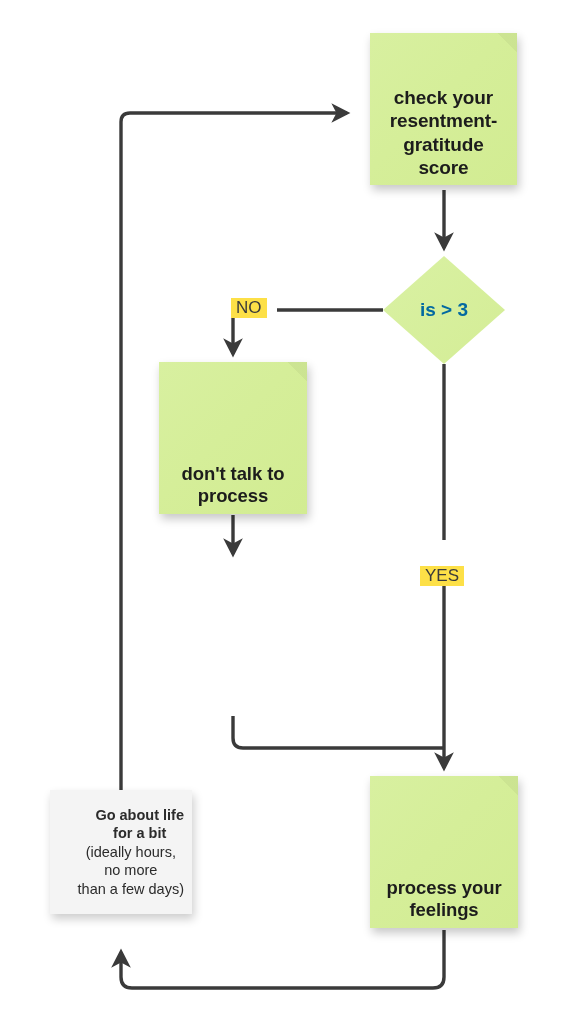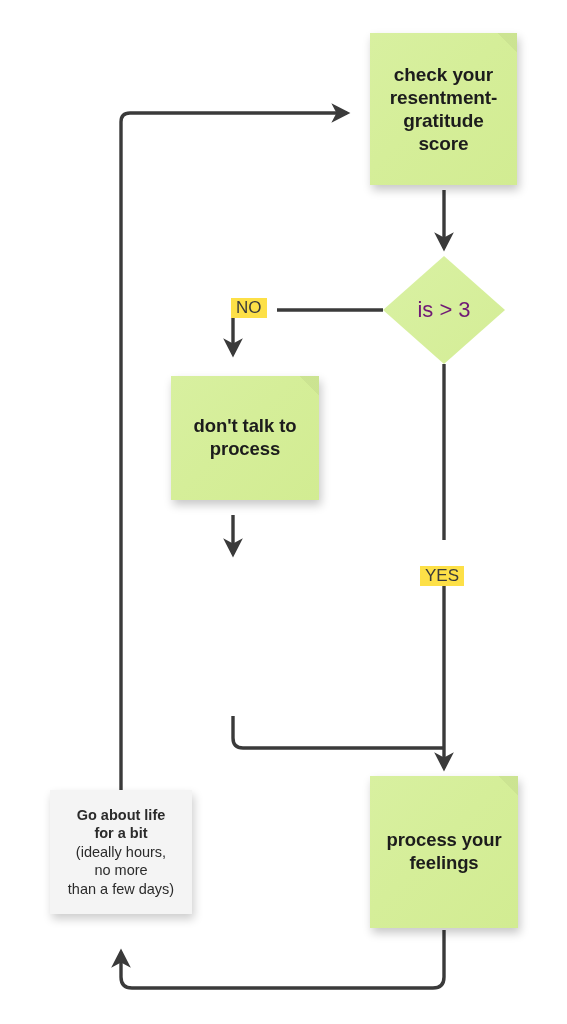--- a/index.html
+++ b/index.html
@@ -23,21 +23,21 @@
     top: 0;
     width: 567px;
     height: 1024px;
   }
 
   
   .node {
     position: absolute;
     box-sizing: border-box;
     display: flex;
-    align-items: center;
+    align-items: flex-end;
     justify-content: center;
     text-align: center;
     z-index: 3;
   }
   .sticky {
     background:
       linear-gradient(225deg, rgba(0,0,0,0.045) 0 14px, rgba(0,0,0,0) 14px),
       linear-gradient(135deg, #d8f0a0 0%, #d5ee99 45%, #d2ec92 100%);
     box-shadow: 2px 5px 9px rgba(0,0,0,0.22);
     color: #1c1c1c;
@@ -84,23 +84,23 @@
   }
   .diamond-label {
     position: absolute;
     left: 0;
     top: 0;
     width: 100%;
     height: 100%;
     display: flex;
     align-items: center;
     justify-content: center;
-    font-weight: normal;
-    font-size: 22px;
-    color: #701a75;
+    font-weight: bold;
+    font-size: 19px;
+    color: #0369a1;
   }
 
   
   .edge-label {
     position: absolute;
     color: #3b3b3b;
     font-size: 17px;
     font-weight: normal;
     background: #fde047;
     padding: 0 5px;
@@ -148,21 +148,21 @@
 
   <div class="diamond-wrap" style="left:383px; top:256px; width:122px; height:108px;">
     <div class="diamond-shape"></div>
     <div class="diamond-label">is &gt; 3</div>
   </div>
 
   <div class="edge-label" style="left:231px; top:298px;">NO</div>
 
   <div class="edge-label" style="left:420px; top:566px;">YES</div>
 
-  <div class="node sticky small-note" style="left:159px; top:376px; width:148px; height:124px;margin-left:12px;">
+  <div class="node sticky small-note" style="left:159px; top:362px; width:148px; height:152px;">
     <div>
       <span>don't talk to</span><br>
       <span>process</span>
     </div>
   </div>
 
 
   <div class="node sticky small-note" style="left:370px; top:776px; width:148px; height:152px;">
     <div>
       <span>process your</span><br>

